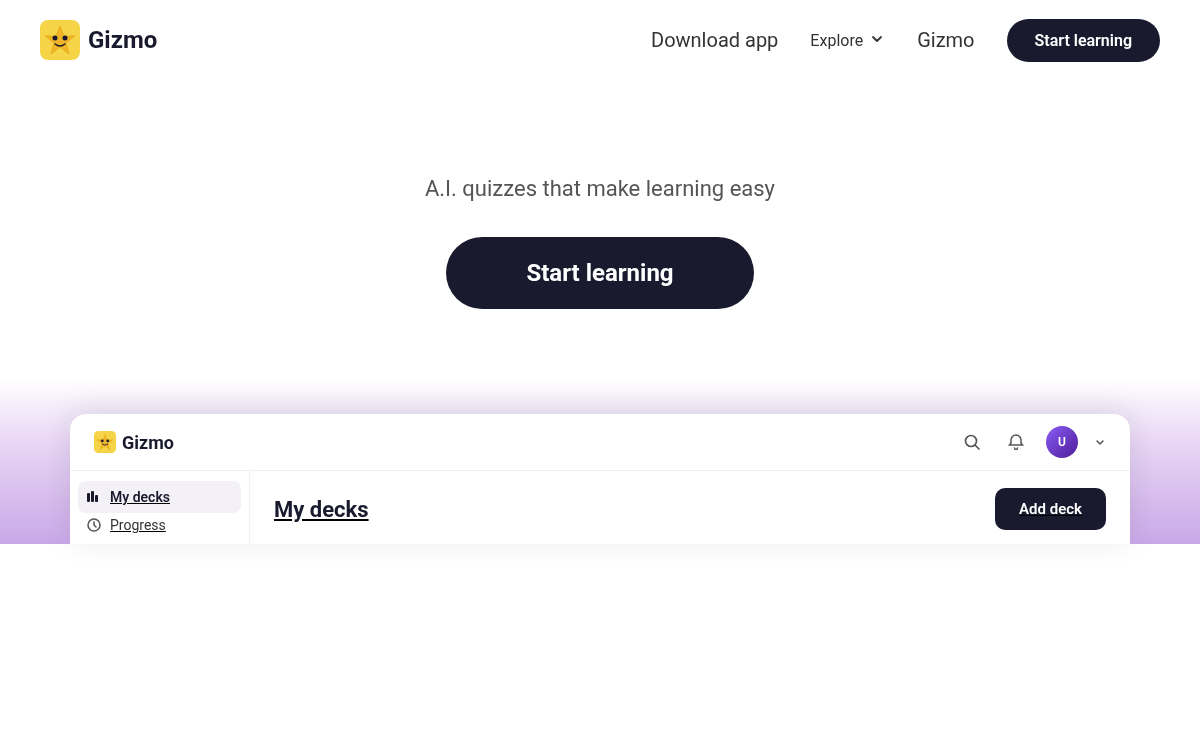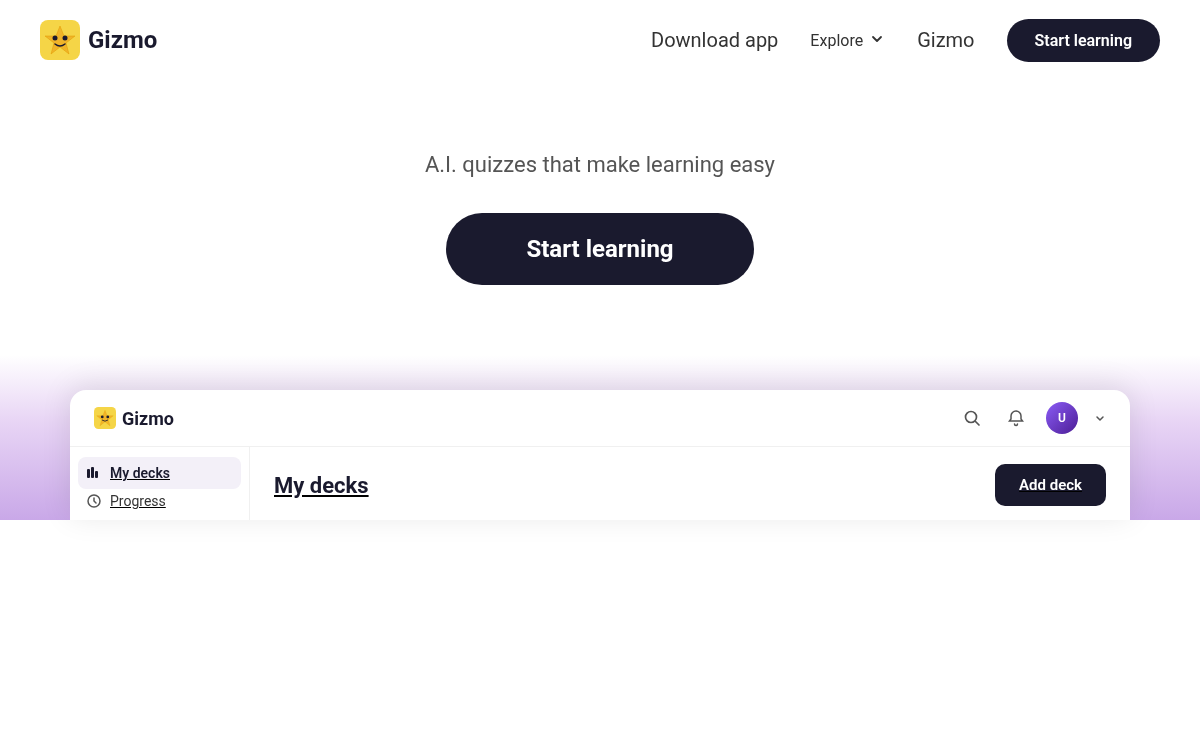--- a/index.html
+++ b/index.html
@@ -105,21 +105,21 @@
       font-weight: 900;
       color: #1a1a2e;
       line-height: 1.05;
       letter-spacing: -2px;
       max-width: 900px;
     }
 
     .hero-subtitle {
       font-size: 22px;
       color: #555;
-      margin-top: 12px;
+      margin-top: 36px;
       font-weight: 400;
     }
 
     .btn-start-learning-hero {
       background: #1a1a2e;
       color: #ffffff;
       border: none;
       border-radius: 50px;
       padding: 22px 80px;
       font-size: 24px;

